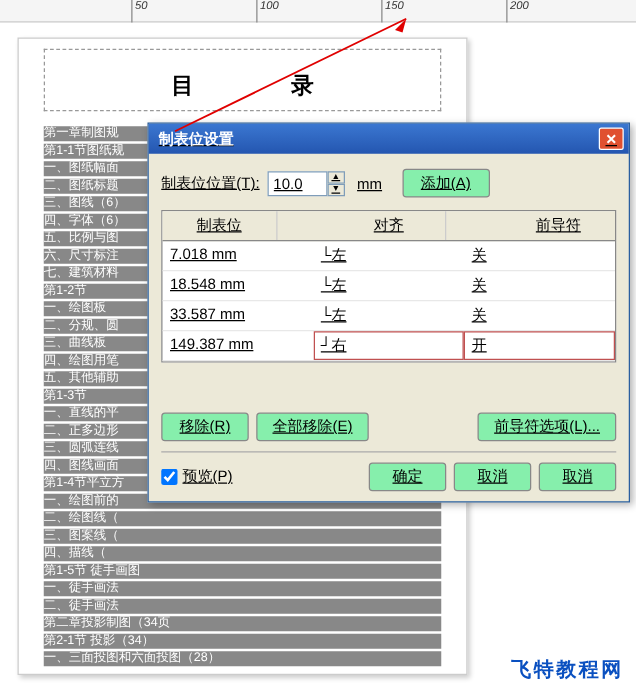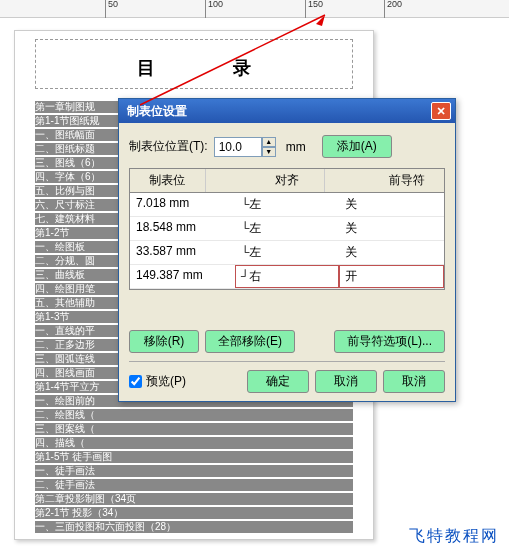--- a/index.html
+++ b/index.html
@@ -1,32 +1,32 @@
 <!DOCTYPE html>
 <html><head>
 <meta charset="utf-8">
 <style>
 * { box-sizing: border-box; margin: 0; padding: 0; }
 body { font-family: "Microsoft YaHei", SimSun, sans-serif; font-size: 12px; background: #fff; width: 509px; height: 553px; position: relative; overflow: hidden; }
 
 
-.ruler { height: 18px; background: #f5f5f5; border-bottom: 1px solid #ccc; position: relative; font-size: 9px; color: #333; }
+.ruler { height: 18px; background: #f5f5f5; border-bottom: 1px solid #ccc; position: relative; font-size: 9px; color: #333; font-style: italic; }
 .ruler .tick { position: absolute; top: 0; height: 18px; border-left: 1px solid #888; padding-left: 2px; line-height: 8px; }
 
 
 .page { position: absolute; left: 14px; top: 30px; width: 360px; height: 510px; background: #fff; border: 1px solid #ccc; box-shadow: 2px 2px 4px rgba(0,0,0,.2); }
 .page .doc-title { text-align: center; font-size: 18px; letter-spacing: 30px; padding: 16px 0 8px 30px; border: 1px dashed #999; margin: 8px 20px; font-weight: bold; }
 .page .toc { padding: 4px 20px; }
 .page .toc-line { background: #888; color: #fff; font-size: 10px; height: 12px; margin-bottom: 2px; line-height: 12px; overflow: hidden; white-space: nowrap; }
 
 
 .arrow { position: absolute; left: 130px; top: 10px; width: 220px; height: 100px; pointer-events: none; z-index: 50; }
 
 
-.dialog { position: absolute; left: 118px; top: 98px; width: 338px; background: #ece9d8; border: 1px solid #2a5fa0; box-shadow: 2px 2px 6px rgba(0,0,0,.3); z-index: 10; }
+.dialog { position: absolute; left: 118px; top: 98px; width: 386px; background: #ece9d8; border: 1px solid #2a5fa0; box-shadow: 2px 2px 6px rgba(0,0,0,.3); z-index: 10; text-decoration: underline; }
 .titlebar { background: linear-gradient(to bottom, #3b77d1, #2456b0); height: 24px; display: flex; align-items: center; padding: 0 4px; color: #fff; font-weight: bold; }
 .titlebar .title { flex: 1; padding-left: 4px; }
 .titlebar .close { width: 20px; height: 18px; background: #e05030; border: 1px solid #fff; border-radius: 2px; display: flex; align-items: center; justify-content: center; color: #fff; font-weight: bold; font-size: 11px; cursor: pointer; }
 
 .dlg-body { padding: 12px 10px 8px 10px; }
 
 .row-top { display: flex; align-items: center; gap: 6px; margin-bottom: 10px; }
 .row-top label { }
 .spinbox { display: flex; }
 .spinbox input { width: 48px; height: 20px; border: 1px solid #7f9db9; padding: 0 4px; font-size: 12px; }
@@ -53,30 +53,30 @@
 
 .preview-row { display: flex; align-items: center; }
 .preview-row input[type=checkbox] { margin-right: 4px; }
 .preview-row .spacer { flex: 1; }
 .preview-row .btn { min-width: 62px; margin-left: 6px; }
 
 
 .wm { position: absolute; right: 10px; bottom: 6px; text-align: right; z-index: 60; }
 .wm .logo { font-size: 24px; font-weight: bold; font-style: italic; color: #111; }
 .wm .logo .dot { color: #e00000; }
-.wm .sub { font-size: 16px; color: #0a50c0; font-weight: normal; letter-spacing: 2px; }
+.wm .sub { font-size: 16px; color: #0a50c0; font-weight: bold; letter-spacing: 2px; }
 </style>
 </head>
 <body>
 
 <div class="ruler">
   <div class="tick" style="left:105px">50</div>
   <div class="tick" style="left:205px">100</div>
   <div class="tick" style="left:305px">150</div>
-  <div class="tick" style="left:384px">200</div>
+  <div class="tick" style="left:405px">200</div>
 </div>
 
 <div class="page">
   <div class="doc-title">目　录</div>
   <div class="toc" id="toc">
       <div class="toc-line">第一章制图规</div>
       <div class="toc-line">第1-1节图纸规</div>
       <div class="toc-line">一、图纸幅面</div>
       <div class="toc-line">二、图纸标题</div>
       <div class="toc-line">三、图线（6）</div>

